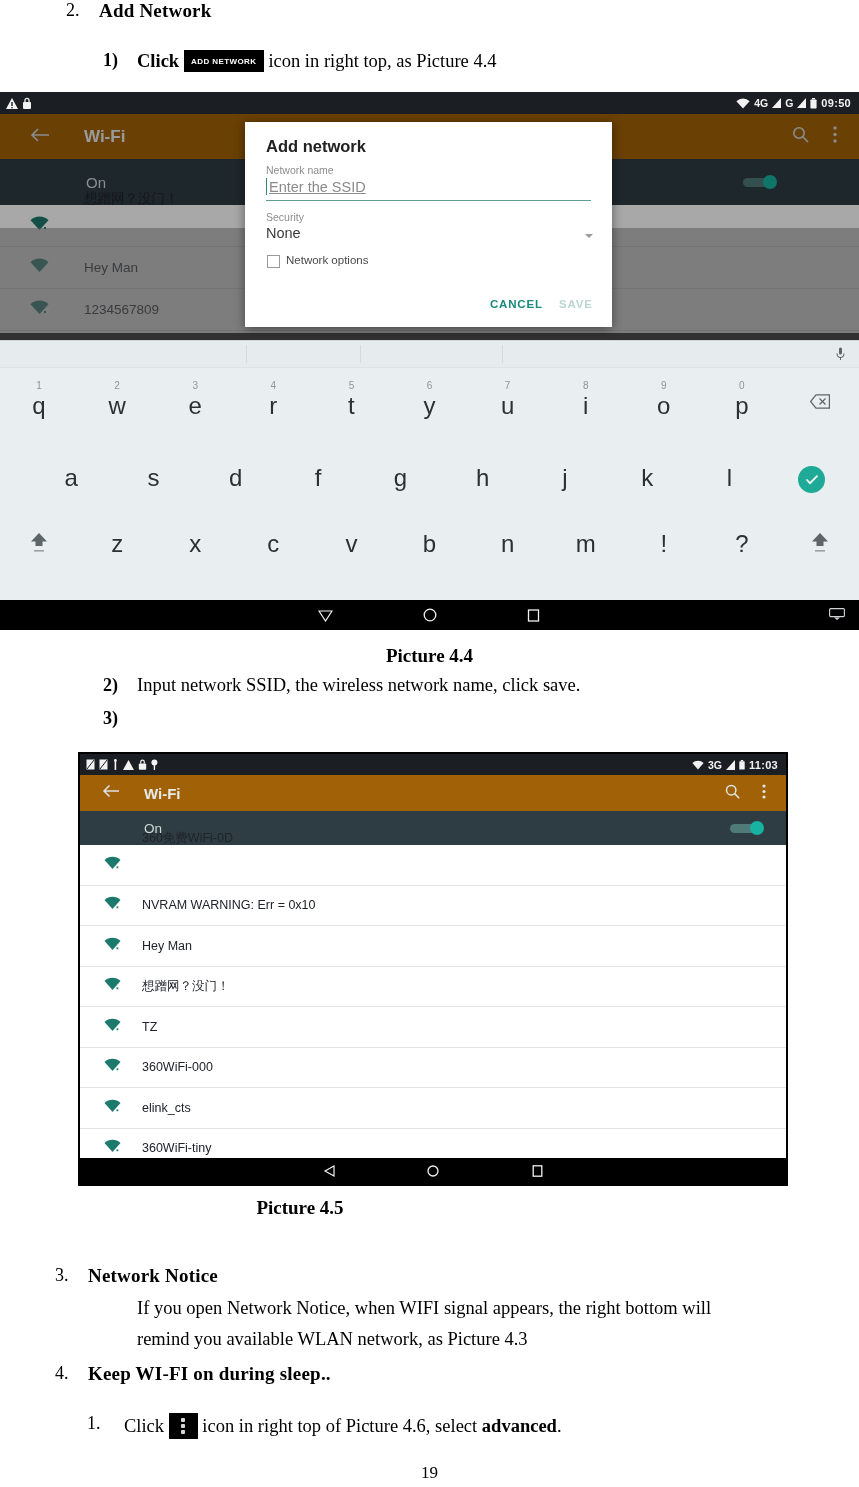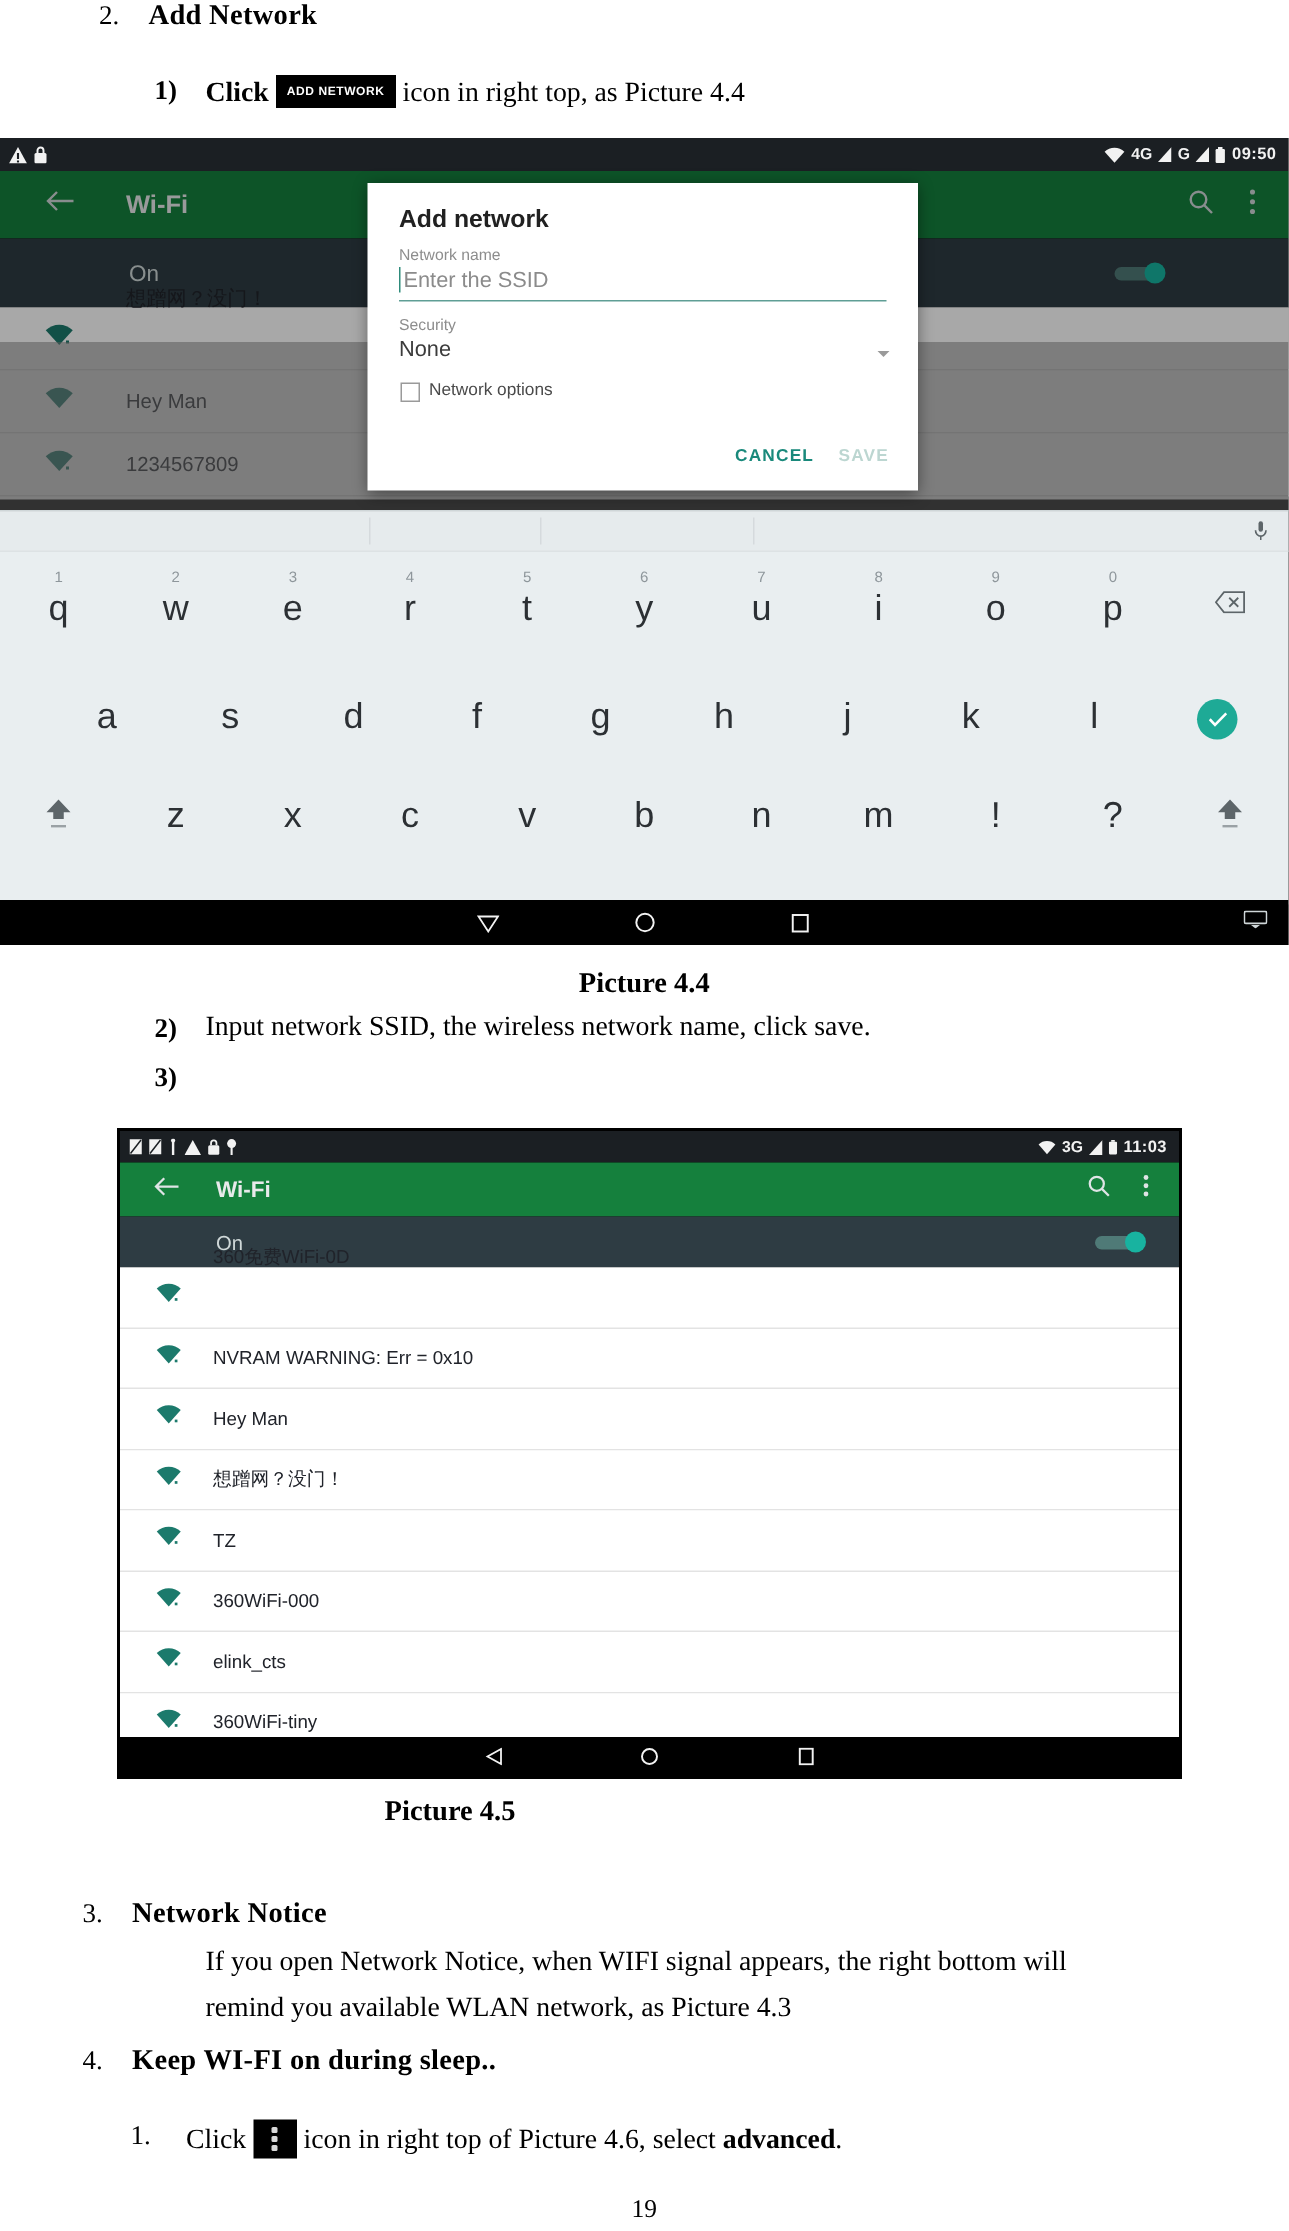--- a/index.html
+++ b/index.html
@@ -52,21 +52,21 @@
   .shot{position:absolute;overflow:hidden;background:#000;
         font-family:"Liberation Sans",sans-serif;}
   .statusbar{position:relative;background:#1b1f23;width:100%;
              display:flex;align-items:center;}
   .sb-left{display:flex;align-items:center;gap:4px;padding-left:6px;}
   .sb-right{margin-left:auto;display:flex;align-items:center;gap:4px;padding-right:8px;
             color:#f2f2f2;}
   .sb-time{font-size:11px;font-weight:bold;letter-spacing:.3px;}
   .sb-txt{font-size:10.5px;font-weight:bold;color:#f2f2f2;}
 
-  .appbar{position:relative;background:#15803d;width:100%;
+  .appbar{position:relative;background:#a16207;width:100%;
           display:flex;align-items:center;}
   .appbar .title{color:#e8eaeb;font-weight:bold;}
   .appbar .actions{margin-left:auto;display:flex;align-items:center;}
 
   .onbar{position:relative;background:#2e3c43;width:100%;
          display:flex;align-items:center;}
   .onbar .onlabel{color:#cfd8d8;}
 
   .wifilist{position:relative;background:#fff;width:100%;}
   .wrow{position:relative;display:flex;align-items:center;
@@ -273,21 +273,21 @@
     </div>
 
     <div class="scrim"></div>
     <div class="listscrim"></div>
 
     <div class="dialog" id="addNetworkDialog">
       <div class="dlg-title">Add network</div>
 
       <div class="dlg-label" style="left:21px;top:42px;">Network name</div>
       <div class="dlg-caret" style="left:21px;top:56px;height:17px;"></div>
-      <div class="dlg-value" style="left:24px;top:57px;color:#8b8b8b;">Enter the SSID</div>
+      <div class="dlg-value" style="left:24px;top:57px;color:#8b8b8b;text-decoration:underline;">Enter the SSID</div>
       <div class="dlg-underline" style="left:21px;top:78px;width:325px;"></div>
 
       <div class="dlg-label" style="left:21px;top:89px;">Security</div>
       <div class="dlg-value" style="left:21px;top:103px;">None</div>
       <div class="dlg-arrow" style="left:340px;top:112px;"></div>
 
       <div class="dlg-check" style="left:22px;top:133px;"></div>
       <div class="dlg-checklabel" style="left:41px;top:132px;">Network options</div>
 
       <div class="dlg-btn primary" style="left:245px;top:176px;">CANCEL</div>

